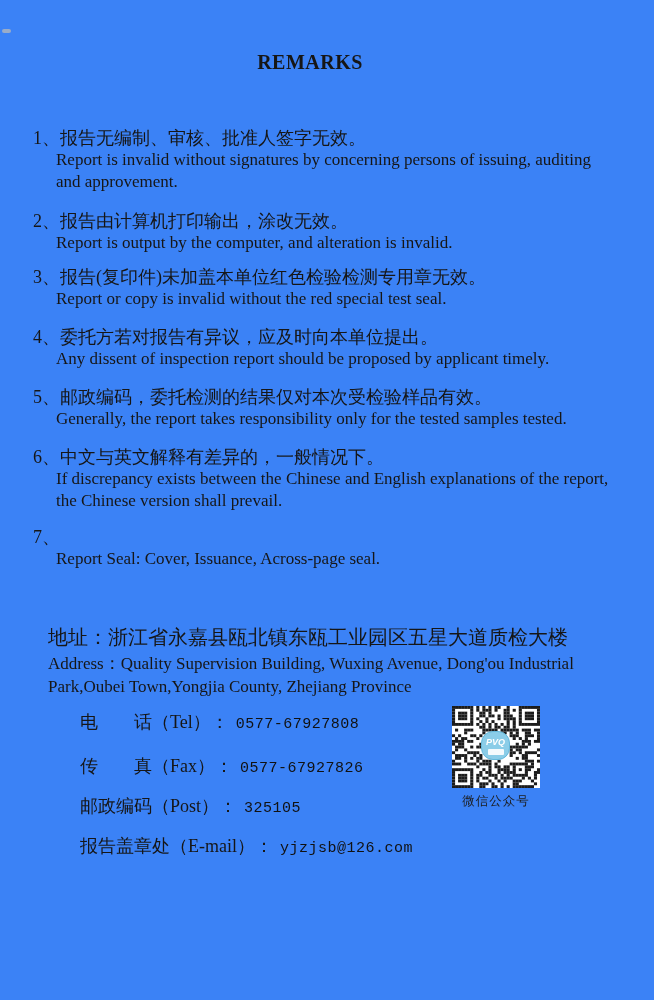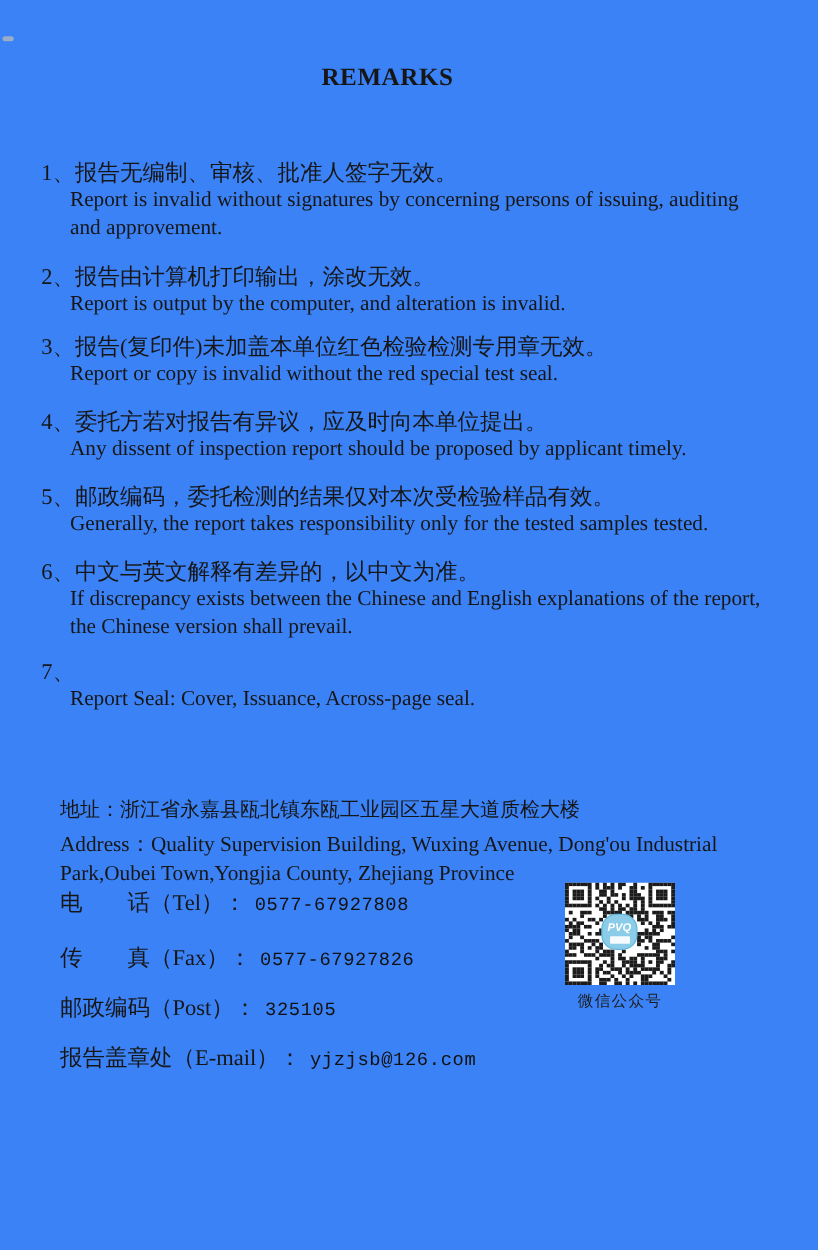--- a/index.html
+++ b/index.html
@@ -27,28 +27,28 @@
   .remark:nth-child(3){top:266px;}
   .remark:nth-child(4){top:326px;}
   .remark:nth-child(5){top:386px;}
   .remark:nth-child(6){top:446px;}
   .remark:nth-child(7){top:526px;}
   .remark .zh{display:flex;font-size:18px;line-height:22px;}
   .remark .num{flex:0 0 23px;}
   .remark .zh-text{white-space:nowrap;}
   .remark .en{margin-left:23px;width:557px;font-size:17px;line-height:22px;}
   .address{position:absolute;left:48px;top:625px;width:574px;}
-  .addr-zh{font-size:16px;line-height:24px;margin-bottom:4px;white-space:nowrap;margin-top:12px;}
+  .addr-zh{font-size:20px;line-height:24px;margin-bottom:4px;white-space:nowrap;}
   .addr-en{font-size:17px;line-height:22.5px;}
   .contact-row{position:absolute;left:48px;display:flex;align-items:baseline;}
   .row-tel{top:710px;}
   .row-fax{top:754px;}
   .row-post{top:794px;}
   .row-email{top:834px;}
-  .contact-label{font-size:18px;white-space:pre;}
+  .contact-label{font-size:18px;white-space:pre;margin-left:32px;}
   .contact-value{
     font-family:"Liberation Mono","DejaVu Sans Mono",monospace;
     font-size:15px;letter-spacing:.5px;margin-left:7px;color:#111;
   }
   .qr-block{position:absolute;left:452px;top:706px;width:88px;}
   .qr-svg{display:block;width:88px;height:82px;}
   .qr-logo{
     position:absolute;left:29px;top:25px;width:29px;height:29px;
     border-radius:12px;border:1px solid #63b7da;box-sizing:border-box;
     display:flex;flex-direction:column;align-items:center;justify-content:center;
@@ -109,21 +109,21 @@
       <div class="zh">
         <span class="num">5、</span>
         <span class="zh-text">邮政编码，委托检测的结果仅对本次受检验样品有效。</span>
       </div>
       <div class="en">Generally, the report takes responsibility only for the tested samples tested.</div>
     </li>
 
     <li class="remark">
       <div class="zh">
         <span class="num">6、</span>
-        <span class="zh-text">中文与英文解释有差异的，以中文为准。</span>
+        <span class="zh-text">中文与英文解释有差异的，一般情况下。</span>
       </div>
       <div class="en">If discrepancy exists between the Chinese and English explanations of the report, the Chinese version shall prevail.</div>
     </li>
 
     <li class="remark">
       <div class="zh">
         <span class="num">7、</span>
       </div>
       <div class="en">Report Seal: Cover, Issuance, Across-page seal.</div>
     </li>

